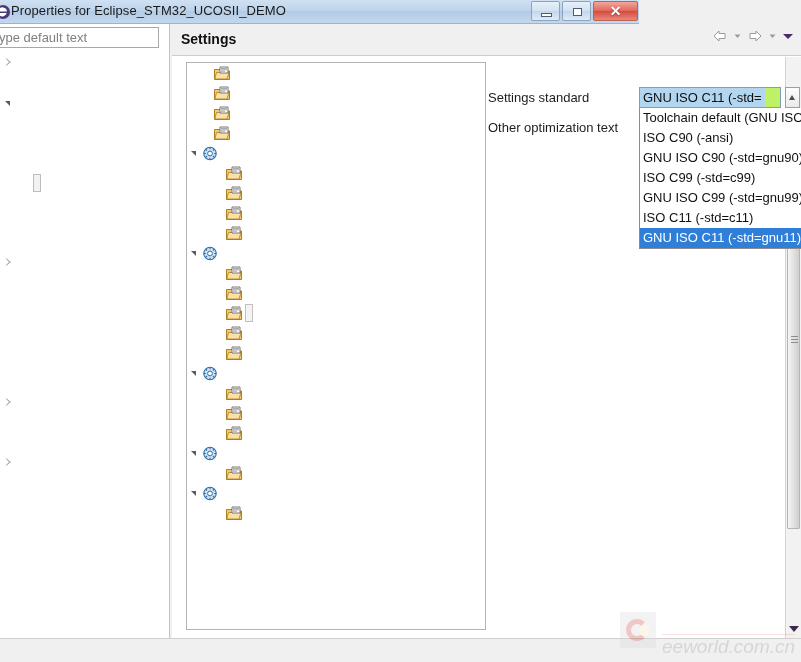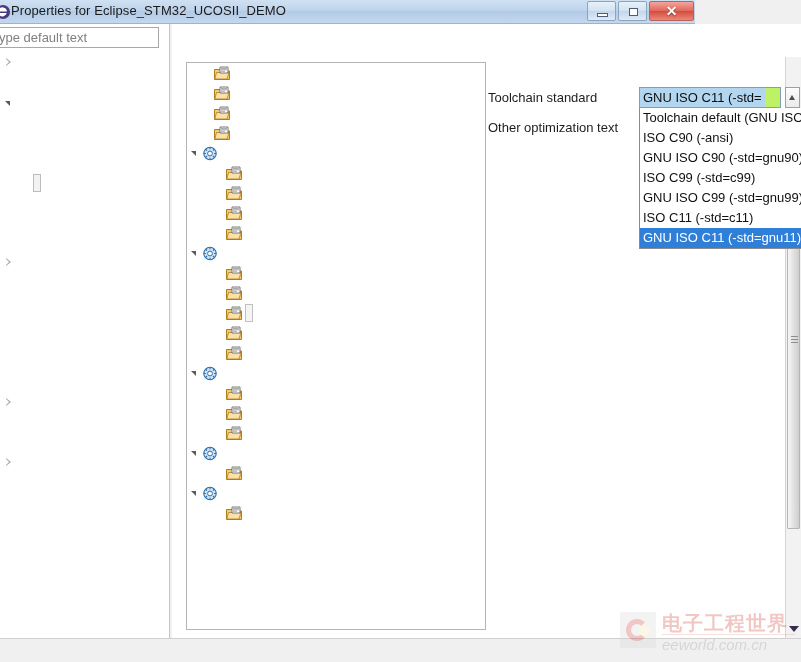--- a/index.html
+++ b/index.html
@@ -17,21 +17,21 @@
     width: 801px;
     height: 662px;
     background: #f0f0f0;
     overflow: hidden;
   }
 
   
   .titlebar {
     position: absolute;
     left: 0; top: 0;
-    width: 695px; height: 24px;
+    width: 639px; height: 24px;
     background: linear-gradient(to bottom, #cfe0f2 0%, #bed4ec 45%, #b3cbe6 50%, #c3d8ef 100%);
     border-bottom: 1px solid #9cb4cd;
     box-sizing: border-box;
   }
   .titlebar-icon {
     position: absolute;
     left: -5px; top: 4px;
     width: 16px; height: 16px;
   }
   .titlebar-text {
@@ -422,21 +422,21 @@
     font-size: 20px;
     font-weight: bold;
     color: #d04a3e;
     letter-spacing: 1px;
     white-space: nowrap;
     font-family: "DejaVu Sans", sans-serif;
   }
   .wm-en {
     position: absolute;
     left: 42px; top: 28px;
-    font-size: 15px;
+    font-size: 19px;
     font-style: italic;
     color: #9a9a9a;
     white-space: nowrap;
   }
   .wm-rule {
     position: absolute;
     left: 42px; top: 26px;
     width: 133px; height: 1px;
     background: #e39e97;
   }
@@ -548,20 +548,41 @@
         </div>
         <div class="lt-row">
           <span class="lt-label" style="left:20px"></span>
         </div>
       </div>
 
     <div class="splitter" style="left:169px; top:0; width:3px; height:614px;"></div>
 
     <div class="settings-pane">
 
+      <div class="settings-head">
+        <div class="settings-title">Settings</div>
+
+        <div class="nav-icons">
+          <svg width="18" height="16" viewBox="0 0 18 16">
+            <path d="M8 3 L3 8 L8 13 L8 10.5 L14 10.5 L14 5.5 L8 5.5 Z" fill="#ffffff" stroke="#9b9b9b" stroke-width="1" stroke-linejoin="round"></path>
+          </svg>
+          <svg width="11" height="16" viewBox="0 0 11 16">
+            <path d="M2.5 6.5 L8.5 6.5 L5.5 10 Z" fill="#9b9b9b"></path>
+          </svg>
+          <svg width="18" height="16" viewBox="0 0 18 16">
+            <path d="M10 3 L15 8 L10 13 L10 10.5 L4 10.5 L4 5.5 L10 5.5 Z" fill="#ffffff" stroke="#9b9b9b" stroke-width="1" stroke-linejoin="round"></path>
+          </svg>
+          <svg width="11" height="16" viewBox="0 0 11 16">
+            <path d="M2.5 6.5 L8.5 6.5 L5.5 10 Z" fill="#9b9b9b"></path>
+          </svg>
+          <svg width="14" height="16" viewBox="0 0 14 16">
+            <path d="M2 6 L12 6 L7 11 Z" fill="#4a2a6a"></path>
+          </svg>
+        </div>
+      </div>
 
       <div class="tool-tree" id="tool-tree">
           <div class="tt-row">
             <span class="icon-folder" style="left:27px"><svg width="16" height="15" viewBox="0 0 16 15">
                 <path d="M0.5 3.5 L6 3.5 L7.2 5 L15.5 5 L15.5 13.5 L0.5 13.5 Z" fill="#f5c97a" stroke="#b07f1c" stroke-width="1"></path>
                 <path d="M2.5 6.5 L15 6.5 L13 13 L0.8 13 Z" fill="#fbe0a8" stroke="#b07f1c" stroke-width=".8"></path>
                 <path d="M6 1 L14 1 L14 7 L6 7 Z" fill="#ffffff" stroke="#5a5a5a" stroke-width=".8"></path>
                 <path d="M7 2.4 h6 M7 3.8 h6 M7 5.2 h4" stroke="#7a7a7a" stroke-width=".7"></path>
               </svg></span>
             <span class="tt-label" style="left:46px"></span>
@@ -760,21 +781,21 @@
                 <path d="M0.5 3.5 L6 3.5 L7.2 5 L15.5 5 L15.5 13.5 L0.5 13.5 Z" fill="#f5c97a" stroke="#b07f1c" stroke-width="1"></path>
                 <path d="M2.5 6.5 L15 6.5 L13 13 L0.8 13 Z" fill="#fbe0a8" stroke="#b07f1c" stroke-width=".8"></path>
                 <path d="M6 1 L14 1 L14 7 L6 7 Z" fill="#ffffff" stroke="#5a5a5a" stroke-width=".8"></path>
                 <path d="M7 2.4 h6 M7 3.8 h6 M7 5.2 h4" stroke="#7a7a7a" stroke-width=".7"></path>
               </svg></span>
             <span class="tt-label" style="left:58px"></span>
           </div>
         </div>
 
       <div class="opt-region">
-        <div class="opt-label" style="left:0; top:28px;">Toolchain standard</div>
+        <div class="opt-label" style="left:0; top:28px;">Settings standard</div>
         <div class="opt-label" style="left:0; top:58px;">Other optimization text</div>
 
         <div class="combo">
           <div class="combo-value">GNU ISO C11 (-std=</div>
         </div>
         <div class="combo-arrowbox"></div>
 
         <div class="dropdown" id="dropdown-list">
             <div class="dd-item"><span>Toolchain default (GNU ISO</span></div>
             <div class="dd-item"><span>ISO C90 (-ansi)</span></div>
@@ -802,17 +823,16 @@
   </div>
 
   <div class="bottom-strip"></div>
 
   <div class="watermark">
     <div class="wm-badge">
       <div class="wm-c"></div>
       <div class="wm-dot"></div>
     </div>
     <div class="wm-rule"></div>
-    <div class="wm-cn">电子工程世界</div>
     <div class="wm-en">eeworld.com.cn</div>
   </div>
 
 </div>
 
 </body></html>

